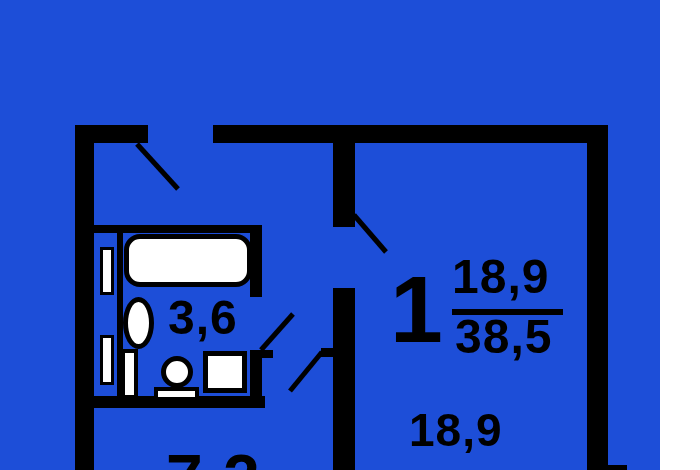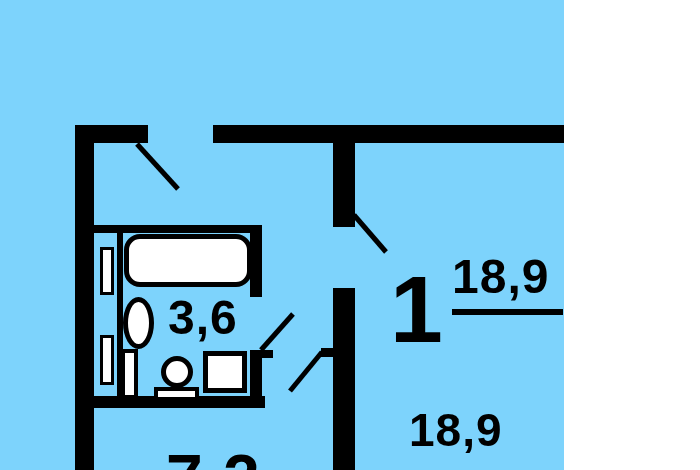--- a/index.html
+++ b/index.html
@@ -2,23 +2,23 @@
 <html><head>
 <meta charset="utf-8">
 <style>
   html, body {
     margin: 0;
     padding: 0;
     background: #ffffff;
   }
   .plan {
     position: relative;
-    width: 564px;
+    width: 660px;
     height: 470px;
-    background: #7dd3fc;
+    background: #1d4ed8;
     overflow: hidden;
     font-family: "Liberation Sans", sans-serif;
   }
   .wall {
     position: absolute;
     background: #000000;
     z-index: 1;
   }
   .fixture {
     position: absolute;
@@ -114,18 +114,19 @@
   </svg>
 
   <div class="label l-bath-area">3,6</div>
 
   <div class="label l-room-count">1</div>
 
   <div class="label l-frac-top">18,9</div>
 
   <div class="l-frac-bar"></div>
 
+  <div class="label l-frac-bottom">38,5</div>
 
   <div class="label l-room-area">18,9</div>
 
   <div class="label l-hall-area">7,2</div>
 
 </div>
 
 </body></html>

